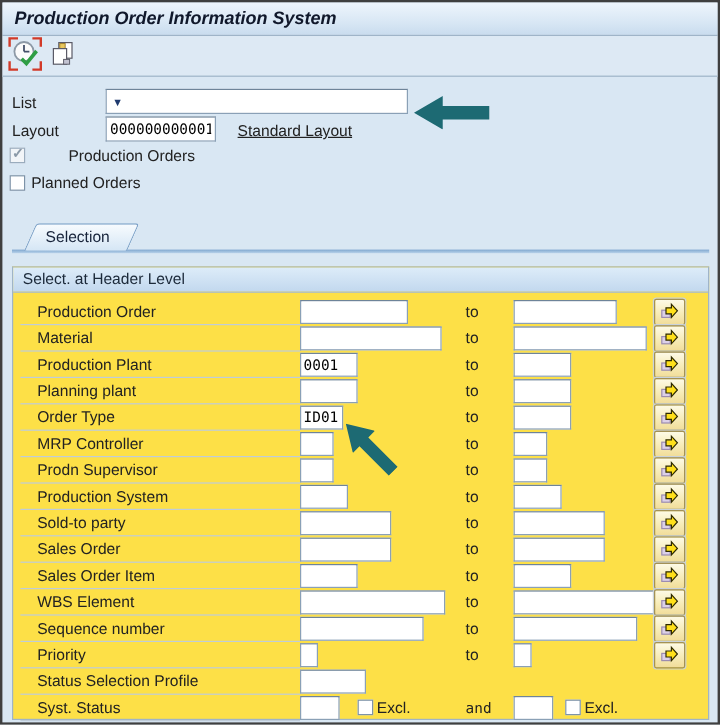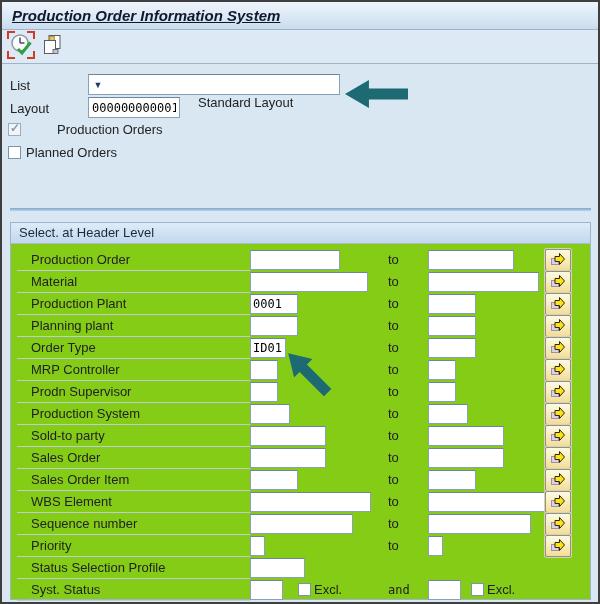--- a/index.html
+++ b/index.html
@@ -10,21 +10,21 @@
     position:relative; width:600px; height:604px;
     background:#d9e7f3; border:2px solid #3f3f3f; overflow:hidden;
   }
 
   
   .titlebar {
     position:absolute; left:0; top:0; right:0; height:28px;
     background:linear-gradient(180deg,#eef5fc 0%,#d7e6f4 65%,#c9dcee 100%);
     border-bottom:1px solid #9fb4c8;
     line-height:27px; padding-left:10px;
-    font-size:15px; font-weight:bold; font-style:italic; color:#10182b;text-decoration:underline;
+    font-size:15px; font-weight:bold; font-style:italic; color:#10182b;
   }
 
   
   .toolbar {
     position:absolute; left:0; top:28px; right:0; height:34px;
     background:#dde9f4; border-bottom:1px solid #9fb4c8;
     display:flex; align-items:center; padding-left:4px; gap:5px;
   }
   .tool-btn { background:none; border:none; padding:0; cursor:pointer; display:block; }
 
@@ -65,21 +65,21 @@
     background:linear-gradient(180deg,#f7fbfe,#d5e6f5);
     border:1px solid #7fa3c8; border-bottom:none;
     border-radius:3px 3px 0 0;
     transform:skewX(-24deg); transform-origin:bottom left;
   }
   .tab span { position:absolute; left:28px; top:4px; font-size:13px; color:#17233a; }
 
   
   .groupbox {
     position:absolute; left:8px; top:220px; width:581px; height:378px;
-    border:1px solid #9fb4c8; background:#84cc16;
+    border:1px solid #9fb4c8; background:#fde047;
   }
   .group-header {
     height:21px; background:linear-gradient(180deg,#ddecf9,#c2d8ee);
     border-bottom:1px solid #a9bcce; line-height:20px; padding-left:8px;
     font-size:13px; color:#1c2a3a;
   }
   .rows { position:relative; padding-top:5px; }
   .row { position:relative; height:22px; }
   .rlbl { position:absolute; left:20px; top:3px; font-size:13px; color:#222; white-space:nowrap; }
   .underline { position:absolute; left:6px; bottom:0; width:233px; height:1px; background:#bfccd9; }
@@ -148,32 +148,35 @@
     </button>
   </div>
 
   <span class="plabel" style="left:8px; top:76px;">List</span>
   <div class="combo">
     <span class="combo-arrow">▼</span>
   </div>
 
   <span class="plabel" style="left:8px; top:99px;">Layout</span>
   <input class="txtfld" style="left: 86px; top: 95px; width: 92px;" value="000000000001">
-  <span class="plabel" style="left:196px; top:93px;">Standard Layout</span>
+  <span class="plabel" style="left:196px; top:99px;text-decoration:underline;">Standard Layout</span>
 
   <div class="cb-row" style="left:6px; top:120px;gap:36px;">
     <span class="cb param-cb checked disabled"></span>
     <span class="cblbl">Production Orders</span>
   </div>
   <div class="cb-row" style="left:6px; top:143px;">
     <span class="cb param-cb"></span>
     <span class="cblbl">Planned Orders</span>
   </div>
 
   <div class="tabline"></div>
+  <div class="tab">
+    <span>Selection</span>
+  </div>
 
   <div class="groupbox">
     <div class="group-header">Select. at Header Level</div>
     <div class="rows">
   <div class="row">
     <span class="rlbl">Production Order</span>
     <span class="underline"></span>
     <input class="fld f1" style="width: 90px;">
     <span class="tolbl">to</span>
     <input class="fld f2" style="width: 86px;">

